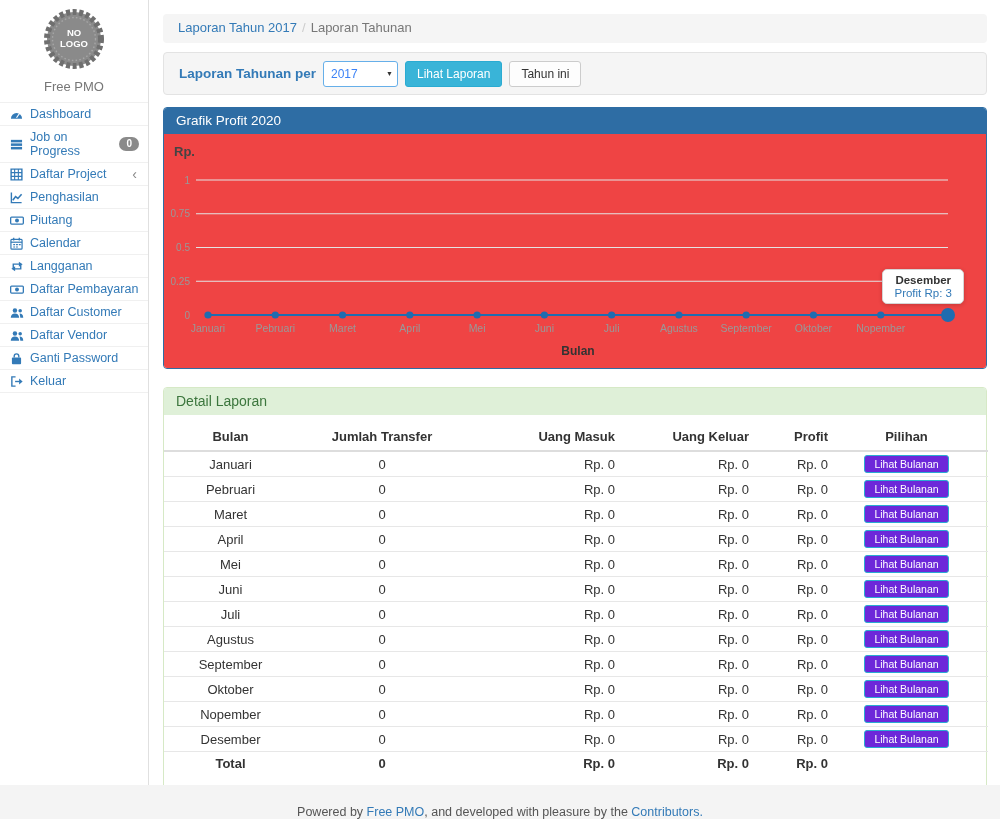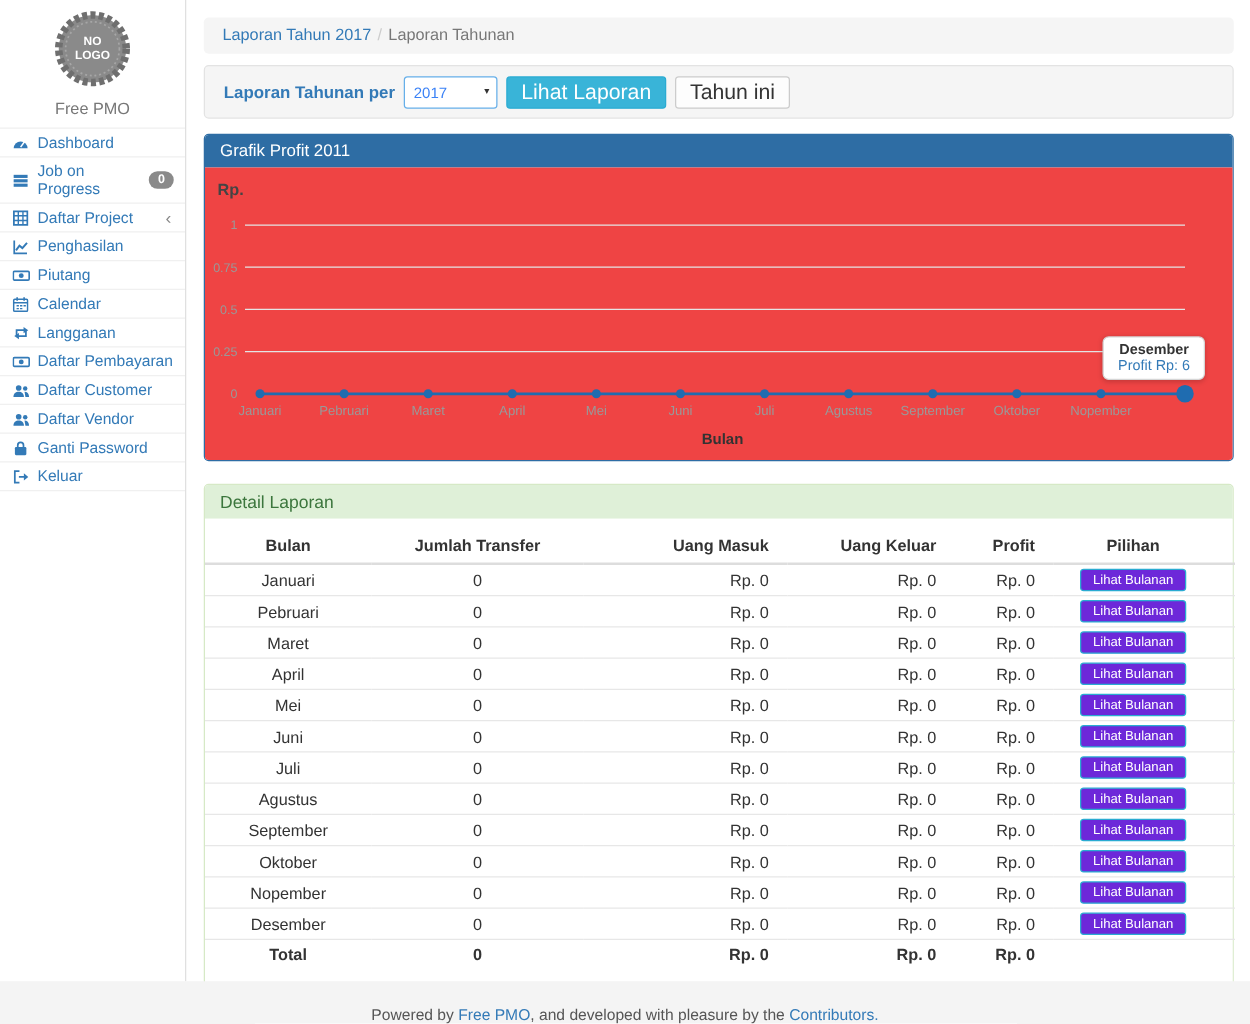--- a/index.html
+++ b/index.html
@@ -20,21 +20,21 @@
   .main { position:absolute; left:150px; right:0; top:0; bottom:34px; padding:14px 13px 0 13px; background:#fff; }
   .breadcrumb { background:#f5f5f5; border-radius:4px; padding:6px 15px; height:29px; font-size:13px; color:#777; margin-bottom:9px; }
   .breadcrumb a { color:#337ab7; text-decoration:none; }
   .breadcrumb .sep { color:#ccc; margin:0 5px; }
 
   .well { background:#f5f5f5; border:1px solid #e3e3e3; border-radius:4px; height:43px; padding:0 15px; display:flex; align-items:center; gap:7px; margin-bottom:12px; }
   .well .flabel { color:#337ab7; font-weight:bold; font-size:13.5px; }
   .select-wrap { position:relative; display:inline-block; }
   select.year { appearance:none; -webkit-appearance:none; width:75px; height:26px; border:1px solid #66afe9; border-radius:3px; background:#fff; font-size:12px; padding:0 14px 0 7px; color:#3b82f6; outline:none; }
   .select-wrap .caret { position:absolute; right:5px; top:9px; font-size:7px; color:#333; pointer-events:none; }
-  .btn { height:26px; border-radius:3px; font-size:17px; padding:0 11px; cursor:pointer; }
+  .btn { height:26px; border-radius:3px; font-size:12px; padding:0 11px; cursor:pointer; }
   .btn-info { background:#39b4d8; border:1px solid #2aabd2; color:#fff; }
   .btn-default { background:#fdfdfd; border:1px solid #ccc; color:#333; }
 
   
   .panel { border-radius:4px; }
   .panel-primary { border:1px solid #2e6da4; margin-bottom:18px; }
   .panel-primary .heading { background:#2e6da4; color:#fff; font-size:13.5px; padding:5px 12px; height:26px; border-radius:3px 3px 0 0; }
   .panel-primary .pbody { position:relative; height:234px; background:#ef4444; border-radius:0 0 3px 3px; }
   .panel-success { border:1px solid #d6e9c6; }
   .panel-success .heading { background:#dff0d8; color:#3c763d; font-size:14px; padding:5px 12px; height:27px; border-radius:3px 3px 0 0; }
@@ -209,21 +209,21 @@
     <span class="flabel">Laporan Tahunan per</span>
     <span class="select-wrap">
       <select class="year"><option>2017</option></select>
       <span class="caret">▼</span>
     </span>
     <button class="btn btn-info">Lihat Laporan</button>
     <button class="btn btn-default">Tahun ini</button>
   </div>
 
   <section class="panel panel-primary">
-    <div class="heading">Grafik Profit 2011</div>
+    <div class="heading">Grafik Profit 2020</div>
     <div class="pbody">
       <svg id="profit-chart" width="822" height="234" viewBox="0 0 822 234">
           <text x="10" y="22" font-size="13" font-weight="bold" fill="#444">Rp.</text>
           <text x="26" y="49.5" font-size="10" fill="#999" text-anchor="end">1</text>
           <line x1="32" y1="46" x2="784" y2="46" stroke="#e4e4e4" stroke-width="1"></line>
           <text x="26" y="83.25" font-size="10" fill="#999" text-anchor="end">0.75</text>
           <line x1="32" y1="79.75" x2="784" y2="79.75" stroke="#e4e4e4" stroke-width="1"></line>
           <text x="26" y="117" font-size="10" fill="#999" text-anchor="end">0.5</text>
           <line x1="32" y1="113.5" x2="784" y2="113.5" stroke="#e4e4e4" stroke-width="1"></line>
           <text x="26" y="150.75" font-size="10" fill="#999" text-anchor="end">0.25</text>
@@ -250,21 +250,21 @@
           <circle cx="582.1818181818181" cy="181" r="3.6" fill="#1f6cb0"></circle>
           <text x="649.4545454545454" y="198" font-size="10.5" fill="#999" text-anchor="middle">Oktober</text>
           <circle cx="649.4545454545454" cy="181" r="3.6" fill="#1f6cb0"></circle>
           <text x="716.7272727272726" y="198" font-size="10.5" fill="#999" text-anchor="middle">Nopember</text>
           <circle cx="716.7272727272726" cy="181" r="3.6" fill="#1f6cb0"></circle>
           <circle cx="783.9999999999999" cy="181" r="7" fill="#1f6cb0"></circle>
           <text x="414" y="221" font-size="12" font-weight="bold" fill="#333" text-anchor="middle">Bulan</text>
         </svg>
       <div class="chart-tooltip">
         <div class="tt-title">Desember</div>
-        <div class="tt-value">Profit Rp: 6</div>
+        <div class="tt-value">Profit Rp: 3</div>
       </div>
     </div>
   </section>
 
   <section class="panel panel-success">
     <div class="heading">Detail Laporan</div>
     <div class="pbody">
       <table class="report">
         <thead>
             <tr>

